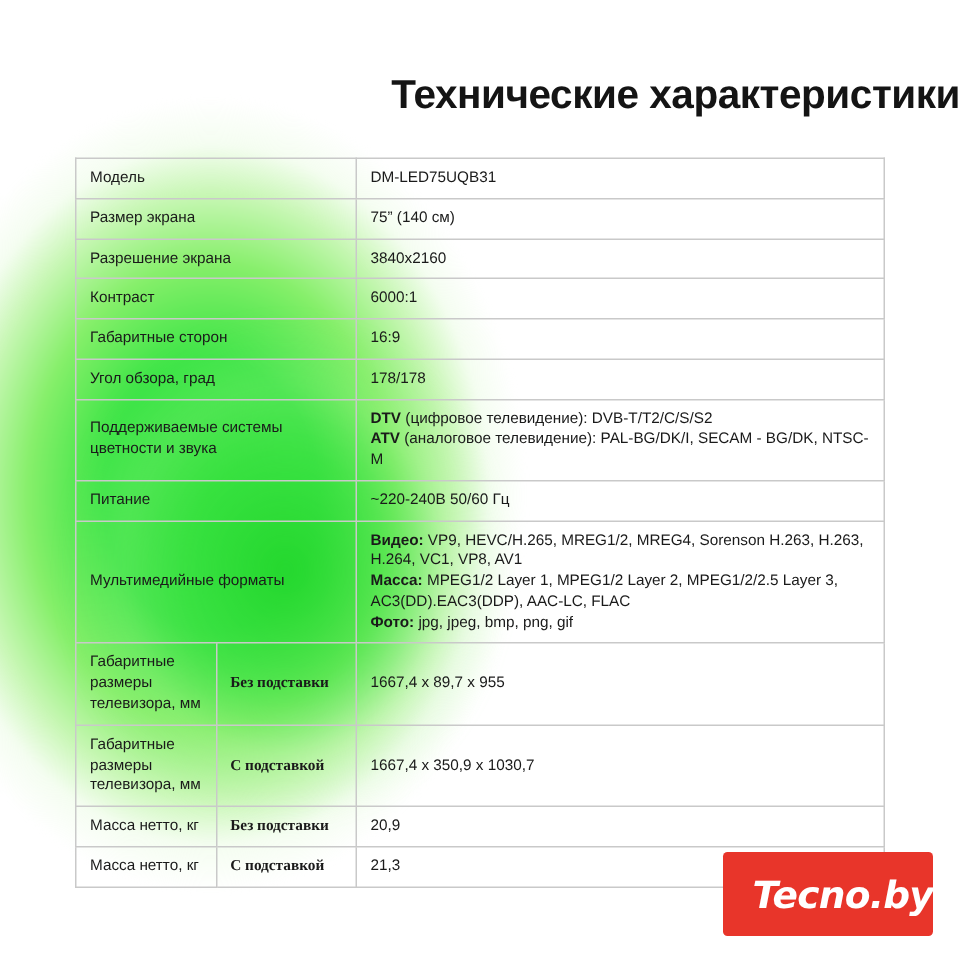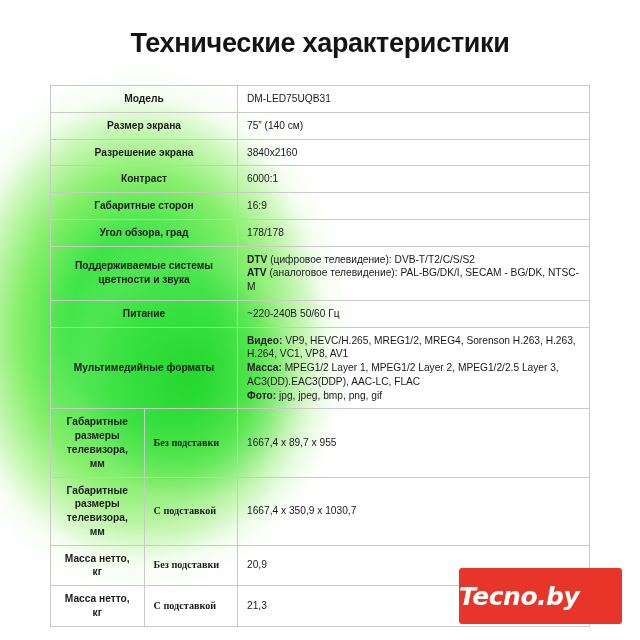--- a/index.html
+++ b/index.html
@@ -47,66 +47,65 @@
   }
   .content {
     position: relative;
     z-index: 3;
     padding: 0;
   }
   .title {
     font-size: 27px;
     font-weight: bold;
     color: #141414;
-    text-align: center;
+    text-align: right;
     letter-spacing: -0.3px;
-    padding-top: 28px;
+    padding-top: 48px;
     padding-bottom: 26px;
   }
   table.spec {
     border-collapse: collapse;
     width: 540px;
     margin: 0 auto;
     table-layout: fixed;
   }
   table.spec td {
     border: 1px solid #c9c9c9;
     font-size: 10.2px;
     color: #1a1a1a;
     padding: 6px 9px;
     vertical-align: middle;
     line-height: 1.35;
     background: transparent;
   }
   td.label {
-    font-weight: bold;
+    font-weight: normal;
     width: 168px;
-    text-align: center;
   }
   td.sub {
     font-weight: bold;
     width: 82px;
     font-family: Liberation Serif, serif;
   }
   td.value {
     font-weight: normal;
   }
   .b { font-weight: bold; margin-top: 44px; }
   .logo {
     position: absolute;
     right: 18px;
     bottom: 16px;
-    width: 163px;
+    width: 140px;
     height: 56px;
     background: #e8352a;
     border-radius: 3px;
     z-index: 5;
     display: flex;
     align-items: center;
-    justify-content: flex-start;
+    justify-content: flex-end;
   }
   .logo-text {
     color: #ffffff;
     font-family: "DejaVu Sans", sans-serif;
     font-style: italic;
     font-weight: bold;
     font-size: 25px;
     letter-spacing: -0.5px;
     position: relative;
   }

